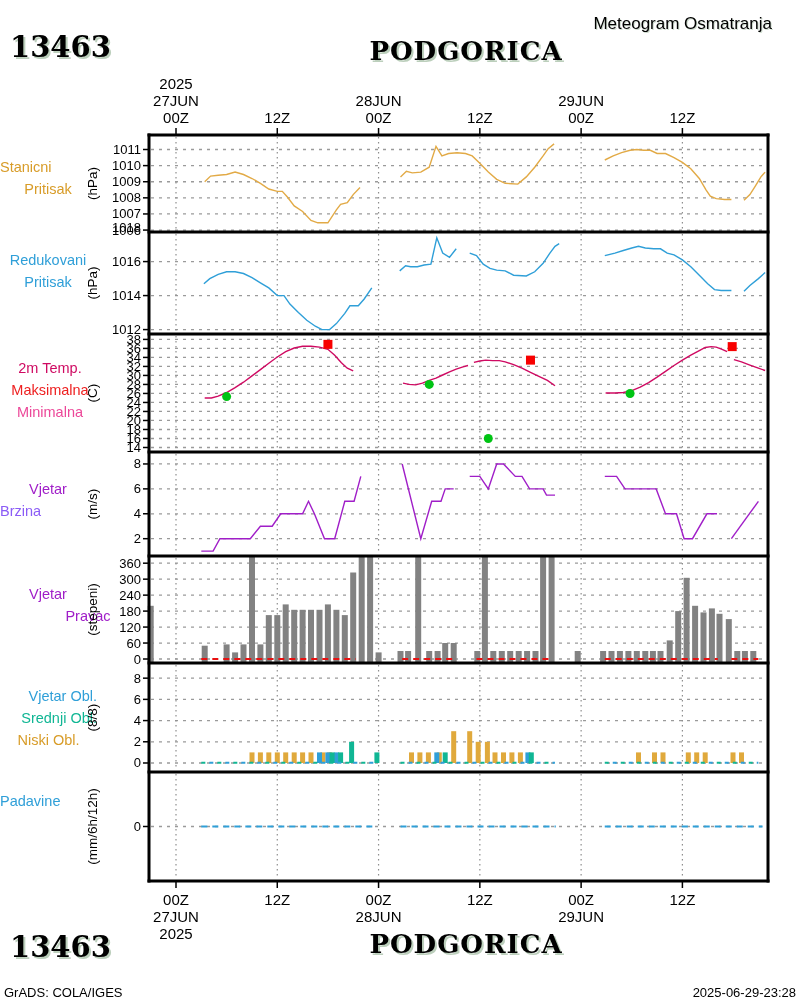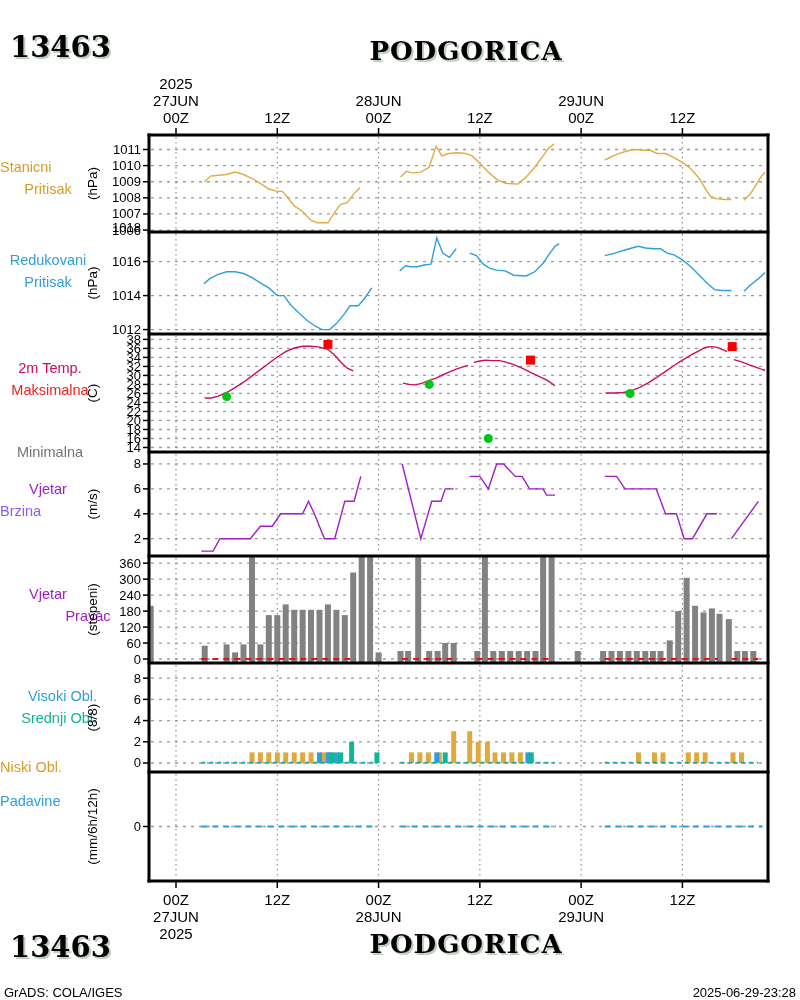--- a/index.html
+++ b/index.html
@@ -16,48 +16,49 @@
   .footer{font-size:13px;font-family:"Liberation Sans",sans-serif;}
   svg text{font-family:"Liberation Sans",sans-serif;}
 </style>
 </head>
 <body>
 
 <div class="page">
 
   <div class="abs big" style="left:10px;top:30px;">13463</div>
   <div class="abs title" style="left:466px;top:36px;transform:translateX(-50%);">PODGORICA</div>
+  <div class="abs subtitle" style="right:28px;top:14px;">Meteogram Osmatranja</div>
 
   <div id="axis-top">
       <div class="abs tickrow" style="left: 136px; top: 109px; width: 80px; text-align: center;">00Z</div>
       <div class="abs tickrow" style="left: 136px; top: 92px; width: 80px; text-align: center;">27JUN</div>
       <div class="abs tickrow" style="left: 136px; top: 75px; width: 80px; text-align: center;">2025</div>
       <div class="abs tickrow" style="left: 237.28px; top: 109px; width: 80px; text-align: center;">12Z</div>
       <div class="abs tickrow" style="left: 338.56px; top: 109px; width: 80px; text-align: center;">00Z</div>
       <div class="abs tickrow" style="left: 338.56px; top: 92px; width: 80px; text-align: center;">28JUN</div>
       <div class="abs tickrow" style="left: 439.84px; top: 109px; width: 80px; text-align: center;">12Z</div>
       <div class="abs tickrow" style="left: 541.12px; top: 109px; width: 80px; text-align: center;">00Z</div>
       <div class="abs tickrow" style="left: 541.12px; top: 92px; width: 80px; text-align: center;">29JUN</div>
       <div class="abs tickrow" style="left: 642.4px; top: 109px; width: 80px; text-align: center;">12Z</div>
     </div>
   <div id="panel-labels">
       <div class="panel-label" style="left: 0px; top: 160px; width: 96px; text-align: left; color: rgb(216, 156, 40);">Stanicni</div>
       <div class="panel-label" style="left: 0px; top: 182px; width: 96px; text-align: center; color: rgb(216, 156, 40);">Pritisak</div>
       <div class="panel-label" style="left: 0px; top: 253px; width: 96px; text-align: center; color: rgb(47, 159, 216);">Redukovani</div>
       <div class="panel-label" style="left: 0px; top: 275px; width: 96px; text-align: center; color: rgb(47, 159, 216);">Pritisak</div>
       <div class="panel-label" style="left: 0px; top: 361px; width: 100px; text-align: center; color: rgb(207, 10, 98);">2m Temp.</div>
       <div class="panel-label" style="left: 0px; top: 383px; width: 100px; text-align: center; color: rgb(238, 32, 32);">Maksimalna</div>
-      <div class="panel-label" style="left: 0px; top: 405px; width: 100px; text-align: center; color: #737373; margin-top: 40px;">Minimalna</div>
+      <div class="panel-label" style="left: 0px; top: 405px; width: 100px; text-align: center; color: #ec4899;">Minimalna</div>
       <div class="panel-label" style="left: 0px; top: 482px; width: 96px; text-align: center; color: rgb(160, 30, 200);">Vjetar</div>
       <div class="panel-label" style="left: 0px; top: 504px; width: 96px; text-align: left; color: #8b5cf6;">Brzina</div>
       <div class="panel-label" style="left: 0px; top: 587px; width: 96px; text-align: center; color: rgb(160, 30, 200);">Vjetar</div>
       <div class="panel-label" style="left: 0px; top: 609px; width: 96px; text-align: center; color: rgb(160, 30, 200); padding-left: 40px;">Pravac</div>
-      <div class="panel-label" style="left: 0px; top: 689px; width: 97px; text-align: right; color: rgb(47, 159, 216);">Visoki Obl.</div>
+      <div class="panel-label" style="left: 0px; top: 689px; width: 97px; text-align: right; color: rgb(47, 159, 216);">Vjetar Obl.</div>
       <div class="panel-label" style="left: 0px; top: 711px; width: 97px; text-align: right; color: rgb(16, 182, 148);">Srednji Obl.</div>
-      <div class="panel-label" style="left: 0px; top: 760px; width: 97px; text-align: left; color: rgb(216, 156, 40);">Niski Obl.</div>
+      <div class="panel-label" style="left: 0px; top: 733px; width: 97px; text-align: center; color: rgb(216, 156, 40);">Niski Obl.</div>
       <div class="panel-label" style="left: 0px; top: 794px; width: 120px; text-align: left; color: rgb(47, 159, 216);">Padavine</div>
     </div>
 
   <svg id="chart" width="800" height="1000" style="position:absolute;left:0;top:0;">
       <defs>
         <clipPath id="cp0">
           <rect x="149" y="135" width="619" height="97"></rect>
         </clipPath>
         <clipPath id="cp1">
           <rect x="149" y="232" width="619" height="102"></rect>

